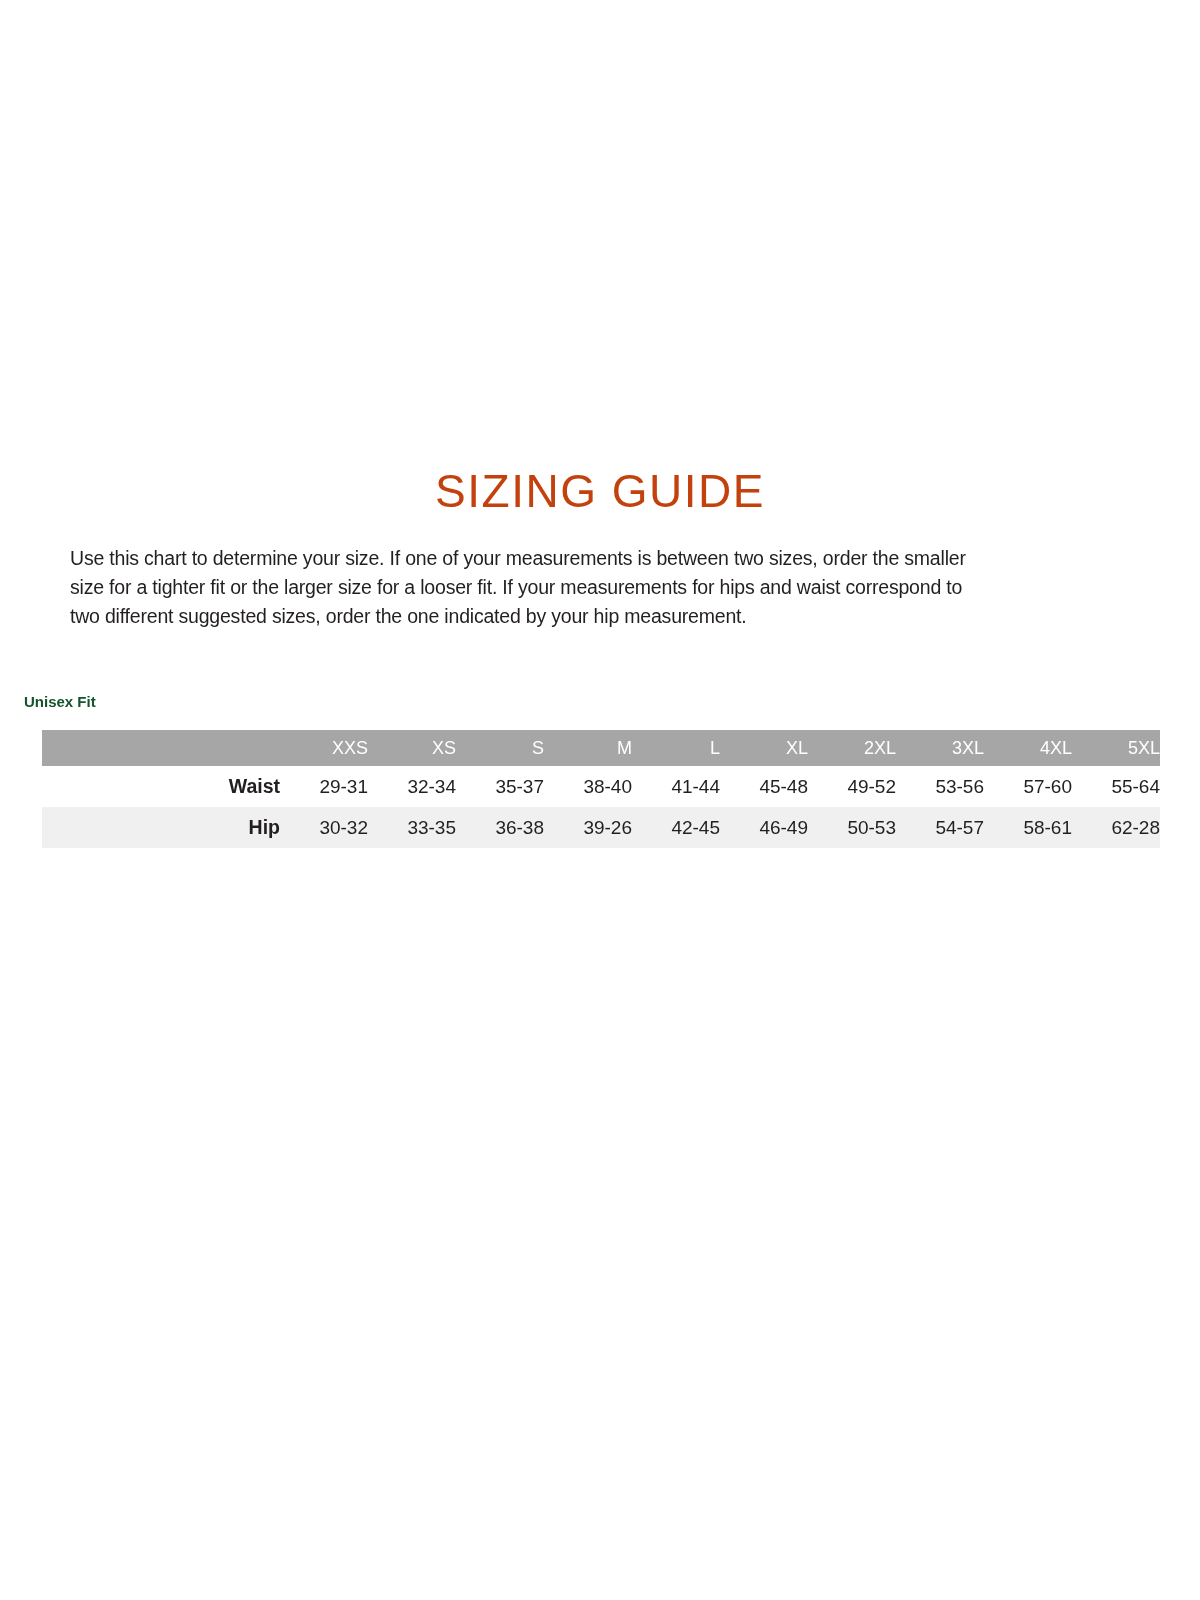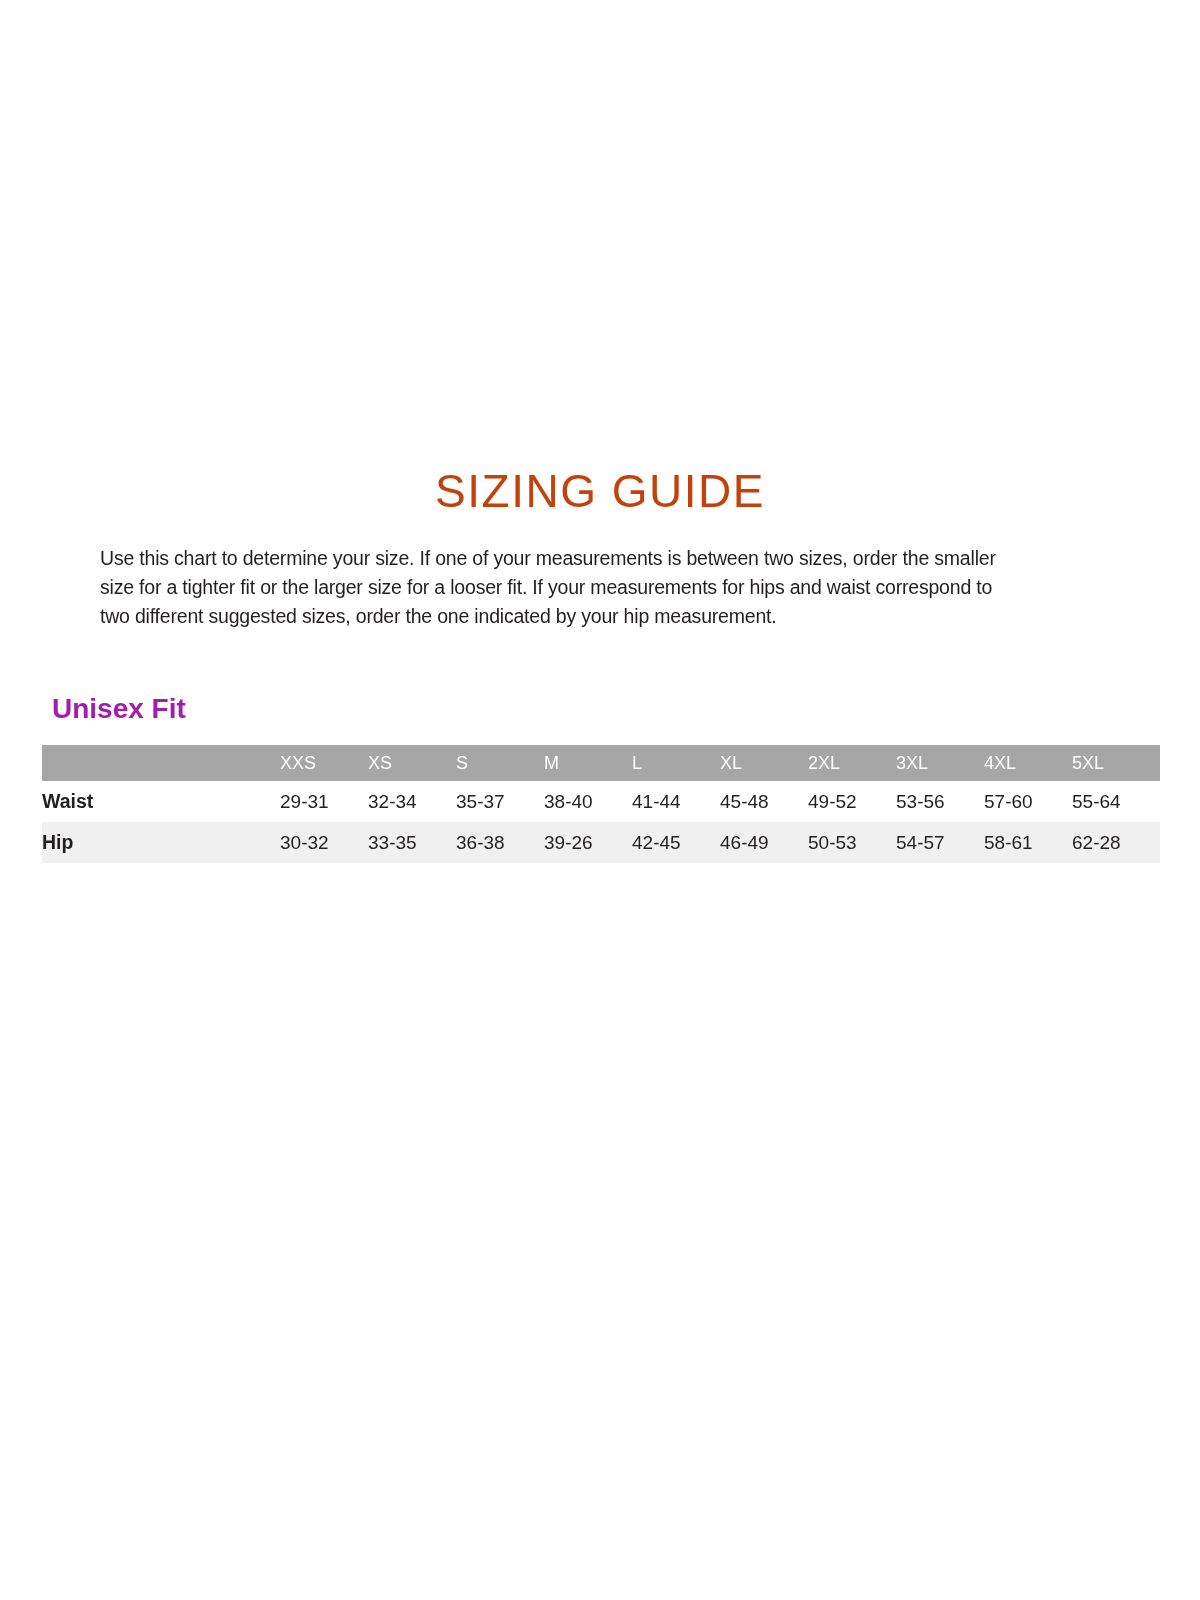--- a/index.html
+++ b/index.html
@@ -23,41 +23,41 @@
     margin: 0;
     padding-top: 464px;
     text-align: center;
     font-size: 46px;
     font-weight: 400;
     letter-spacing: 1.5px;
     color: #c2410c;
   }
   .intro {
     width: 922px;
-    margin: 26px 0 0 100px;
+    margin: 26px 0 0 70px;
     font-size: 19.5px;
     line-height: 29px;
     letter-spacing: -0.2px;
     color: #231f20;
   }
   .section-label {
-    margin: 62px 0 0 52px;
-    font-size: 28px;
+    margin: 62px 0 0 24px;
+    font-size: 15px;
     font-weight: bold;
-    color: #a21caf;
+    color: #14532d;
   }
   table.size-table {
     margin: 20px 0 0 42px;
     width: 1118px;
     border-collapse: collapse;
     table-layout: fixed;
   }
   table.size-table th,
   table.size-table td {
-    text-align: left;
+    text-align: right;
     padding: 0;
   }
   table.size-table thead tr {
     height: 36px;
   }
   table.size-table thead th {
     background: var(--header-bg, #a6a6a6);
     color: var(--header-text, #ffffff);
     font-weight: 400;
     font-size: 18px;

